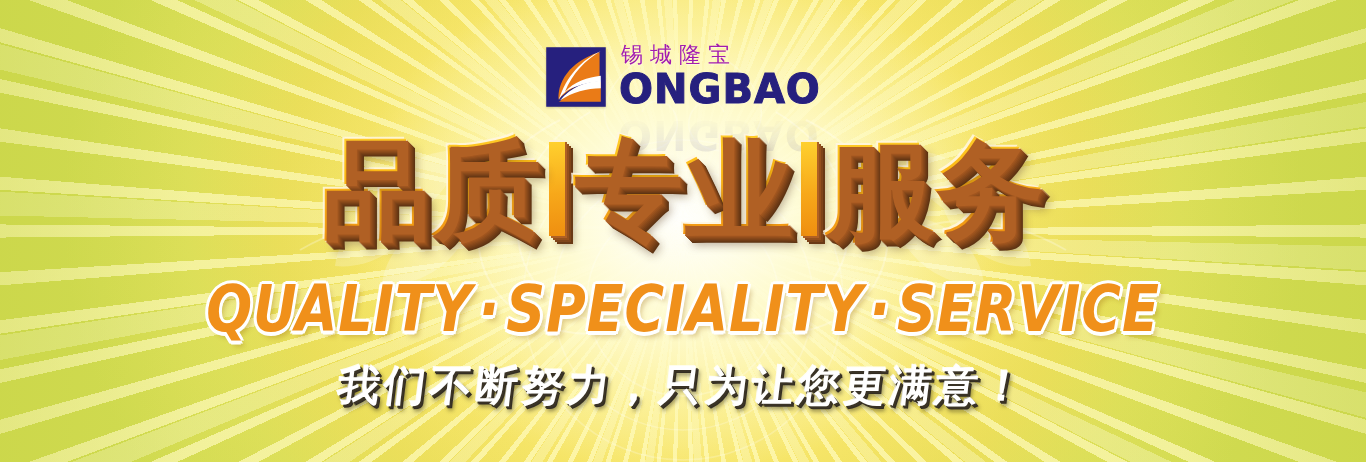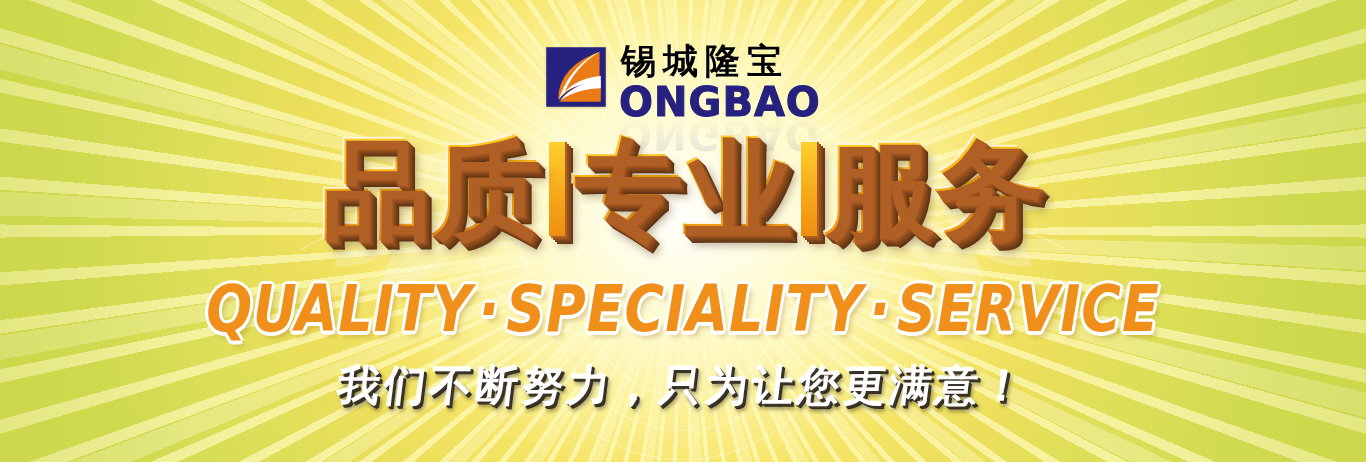--- a/index.html
+++ b/index.html
@@ -61,22 +61,22 @@
     display:flex;justify-content:center;align-items:flex-start;
     gap:12px;
   }
   .logo-mark{
     width:62px;height:62px;flex:0 0 auto;margin-top:2px;
     filter:drop-shadow(0 1px 1px rgba(90,80,20,.25));
   }
   .logo-txt{display:flex;flex-direction:column;line-height:1;}
   .logo-cn{
     font-family:"DejaVu Sans","Liberation Sans",sans-serif;
-    font-weight:bold;font-size:35px;letter-spacing:7px;
-    color:#000000;margin:0 0 3px 2px;
+    font-weight:normal;font-size:22px;letter-spacing:7px;
+    color:#a21caf;margin:0 0 3px 2px;
     text-shadow:0 1px 0 rgba(255,255,255,.45);
   }
   .logo-en{
     font-family:"DejaVu Sans","Liberation Sans",sans-serif;
     font-weight:bold;font-size:40px;letter-spacing:1px;
     color:#26207e;
     -webkit-text-stroke:1px #26207e;
     text-shadow:0 1px 0 rgba(255,255,255,.35);
   }
   .logo-reflect{

